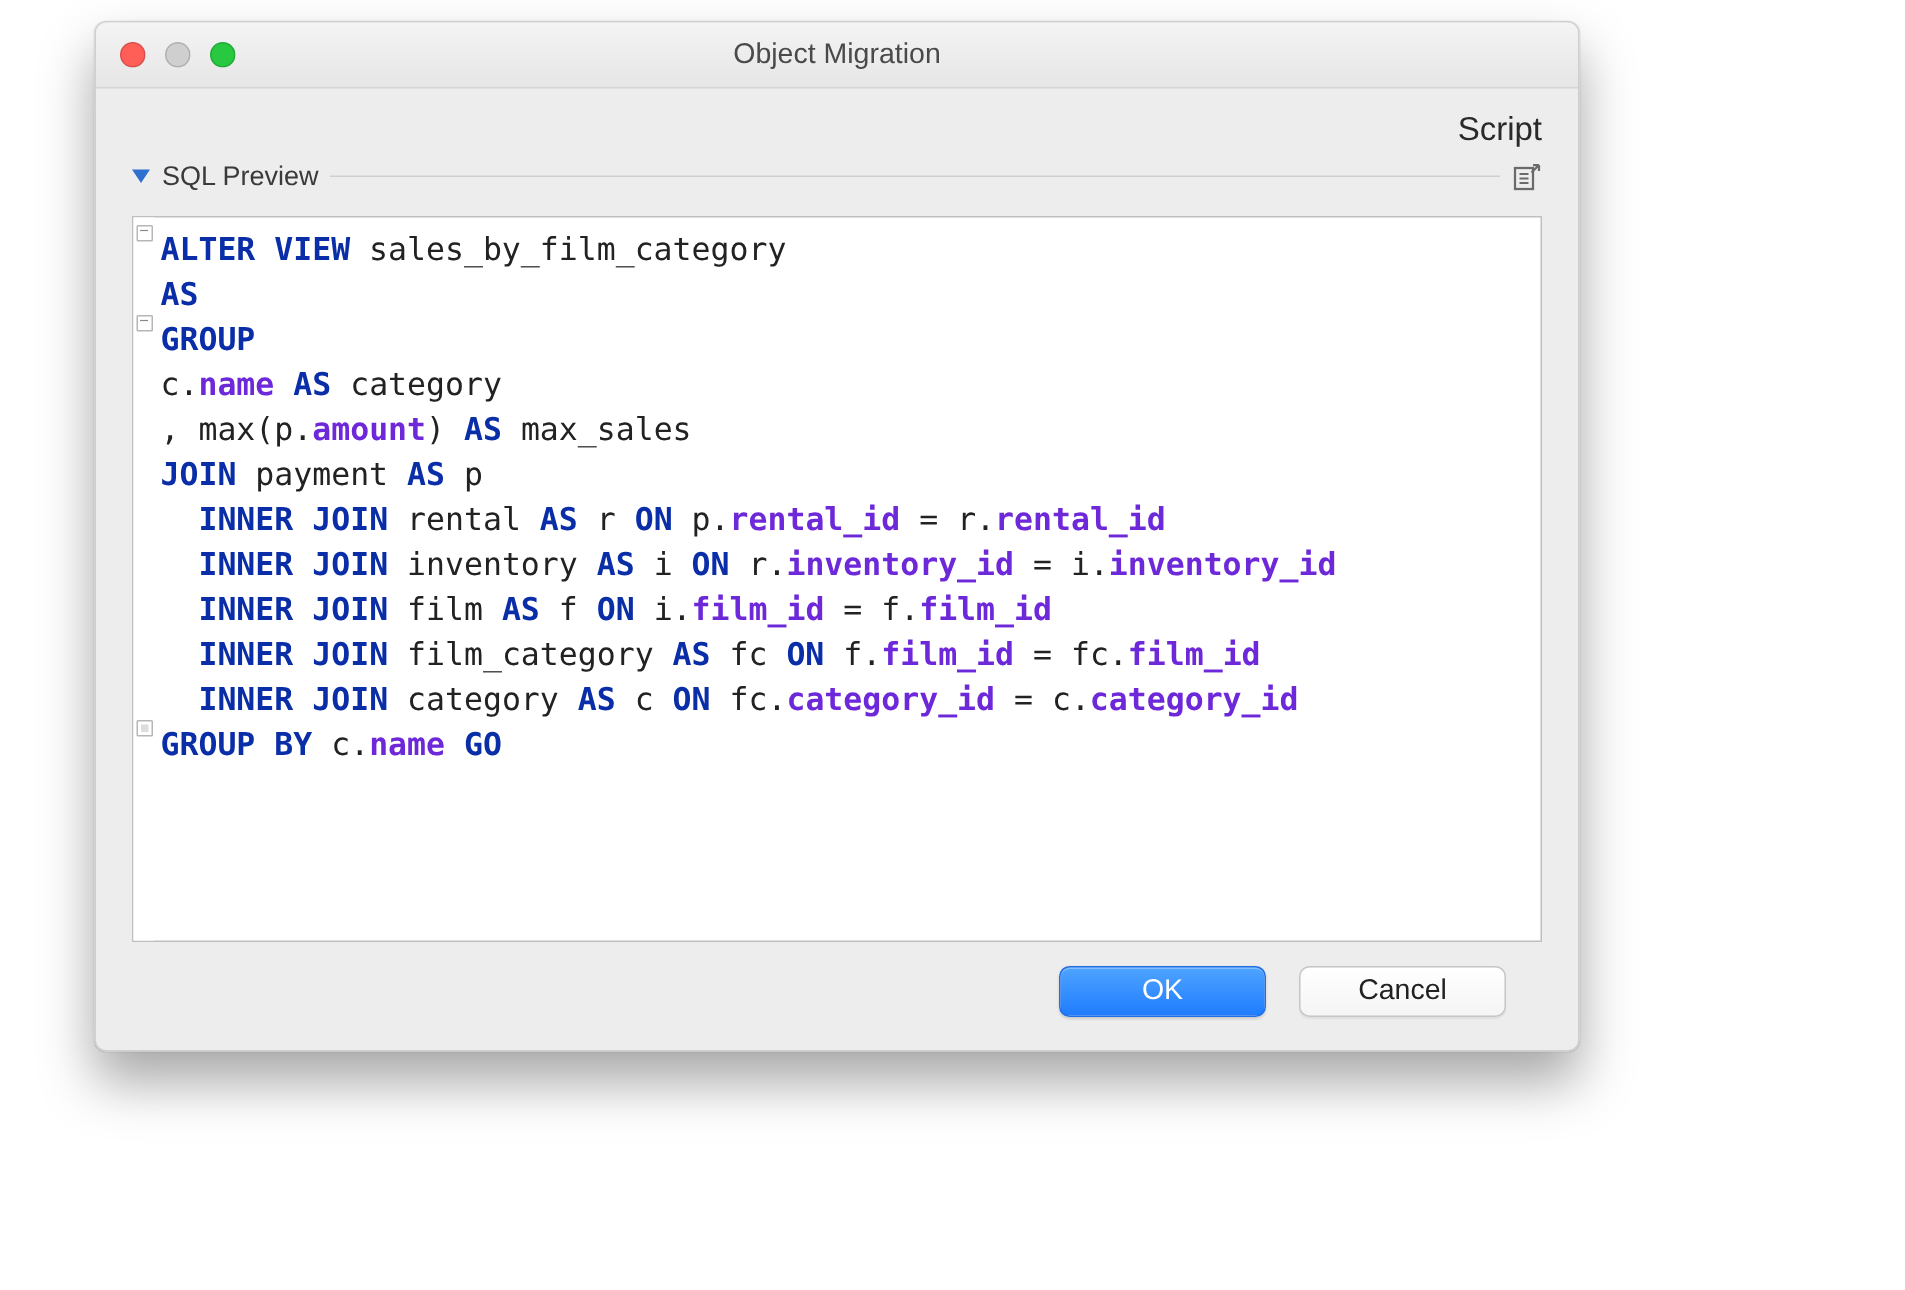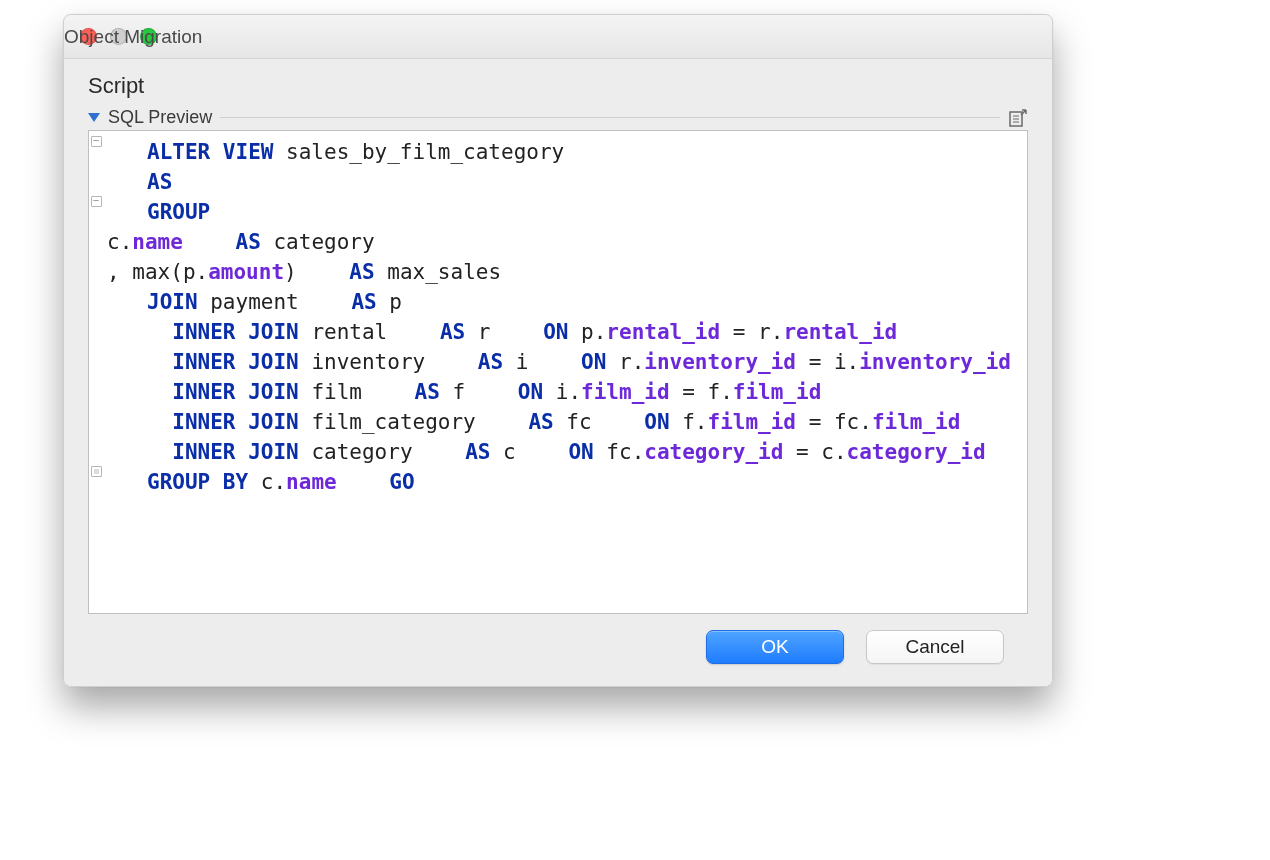--- a/index.html
+++ b/index.html
@@ -37,39 +37,40 @@
     .dot {
       width: 17px; height: 17px; border-radius: 50%;
       border: 1px solid rgba(0,0,0,0.15);
     }
     .dot.close { background: #ff5f57; }
     .dot.min   { background: #cfcfcf; }
     .dot.zoom  { background: #28c840; }
     .titlebar .title {
       position: absolute;
       left: 0; right: 0;
-      text-align: left;
+      text-align: center;
       font-size: 19px;
       color: #4a4a4a;
       pointer-events: none;
     }
     .content {
       background: #ededed;
       padding: 8px 24px 0 24px;
     }
     .section-label {
       font-size: 22px;
       color: #2a2a2a;
       padding: 6px 0 8px 0;
+      text-align: right;
     }
     .subhead {
       display: flex;
       align-items: center;
       gap: 8px;
-      margin-bottom: 2px;
+      margin-bottom: 16px;
     }
     .disclose {
       width: 0; height: 0;
       border-left: 6px solid transparent;
       border-right: 6px solid transparent;
       border-top: 9px solid #2e6fd0;
     }
     .sublabel {
       font-size: 18px;
       color: #3a3a3a;
@@ -132,21 +133,21 @@
     .code {
       flex: 1;
       padding: 6px 6px 6px 4px;
       font-family: Menlo, Monaco, Consolas, monospace;
       font-size: 21px;
       line-height: 30px;
       white-space: pre;
       overflow: hidden;
       color: #222;
     }
-    .kw { color: #0a2ea8; font-weight: 700; margin-left: 40px; }
+    .kw { color: #0a2ea8; font-weight: 700; }
     .col { color: #6d28d9; font-weight: 700; }
     .fn { color: #222; }
     .buttons {
       display: flex;
       justify-content: flex-end;
       gap: 22px;
       padding: 16px 24px 22px 24px;
     }
     .btn {
       height: 34px;

